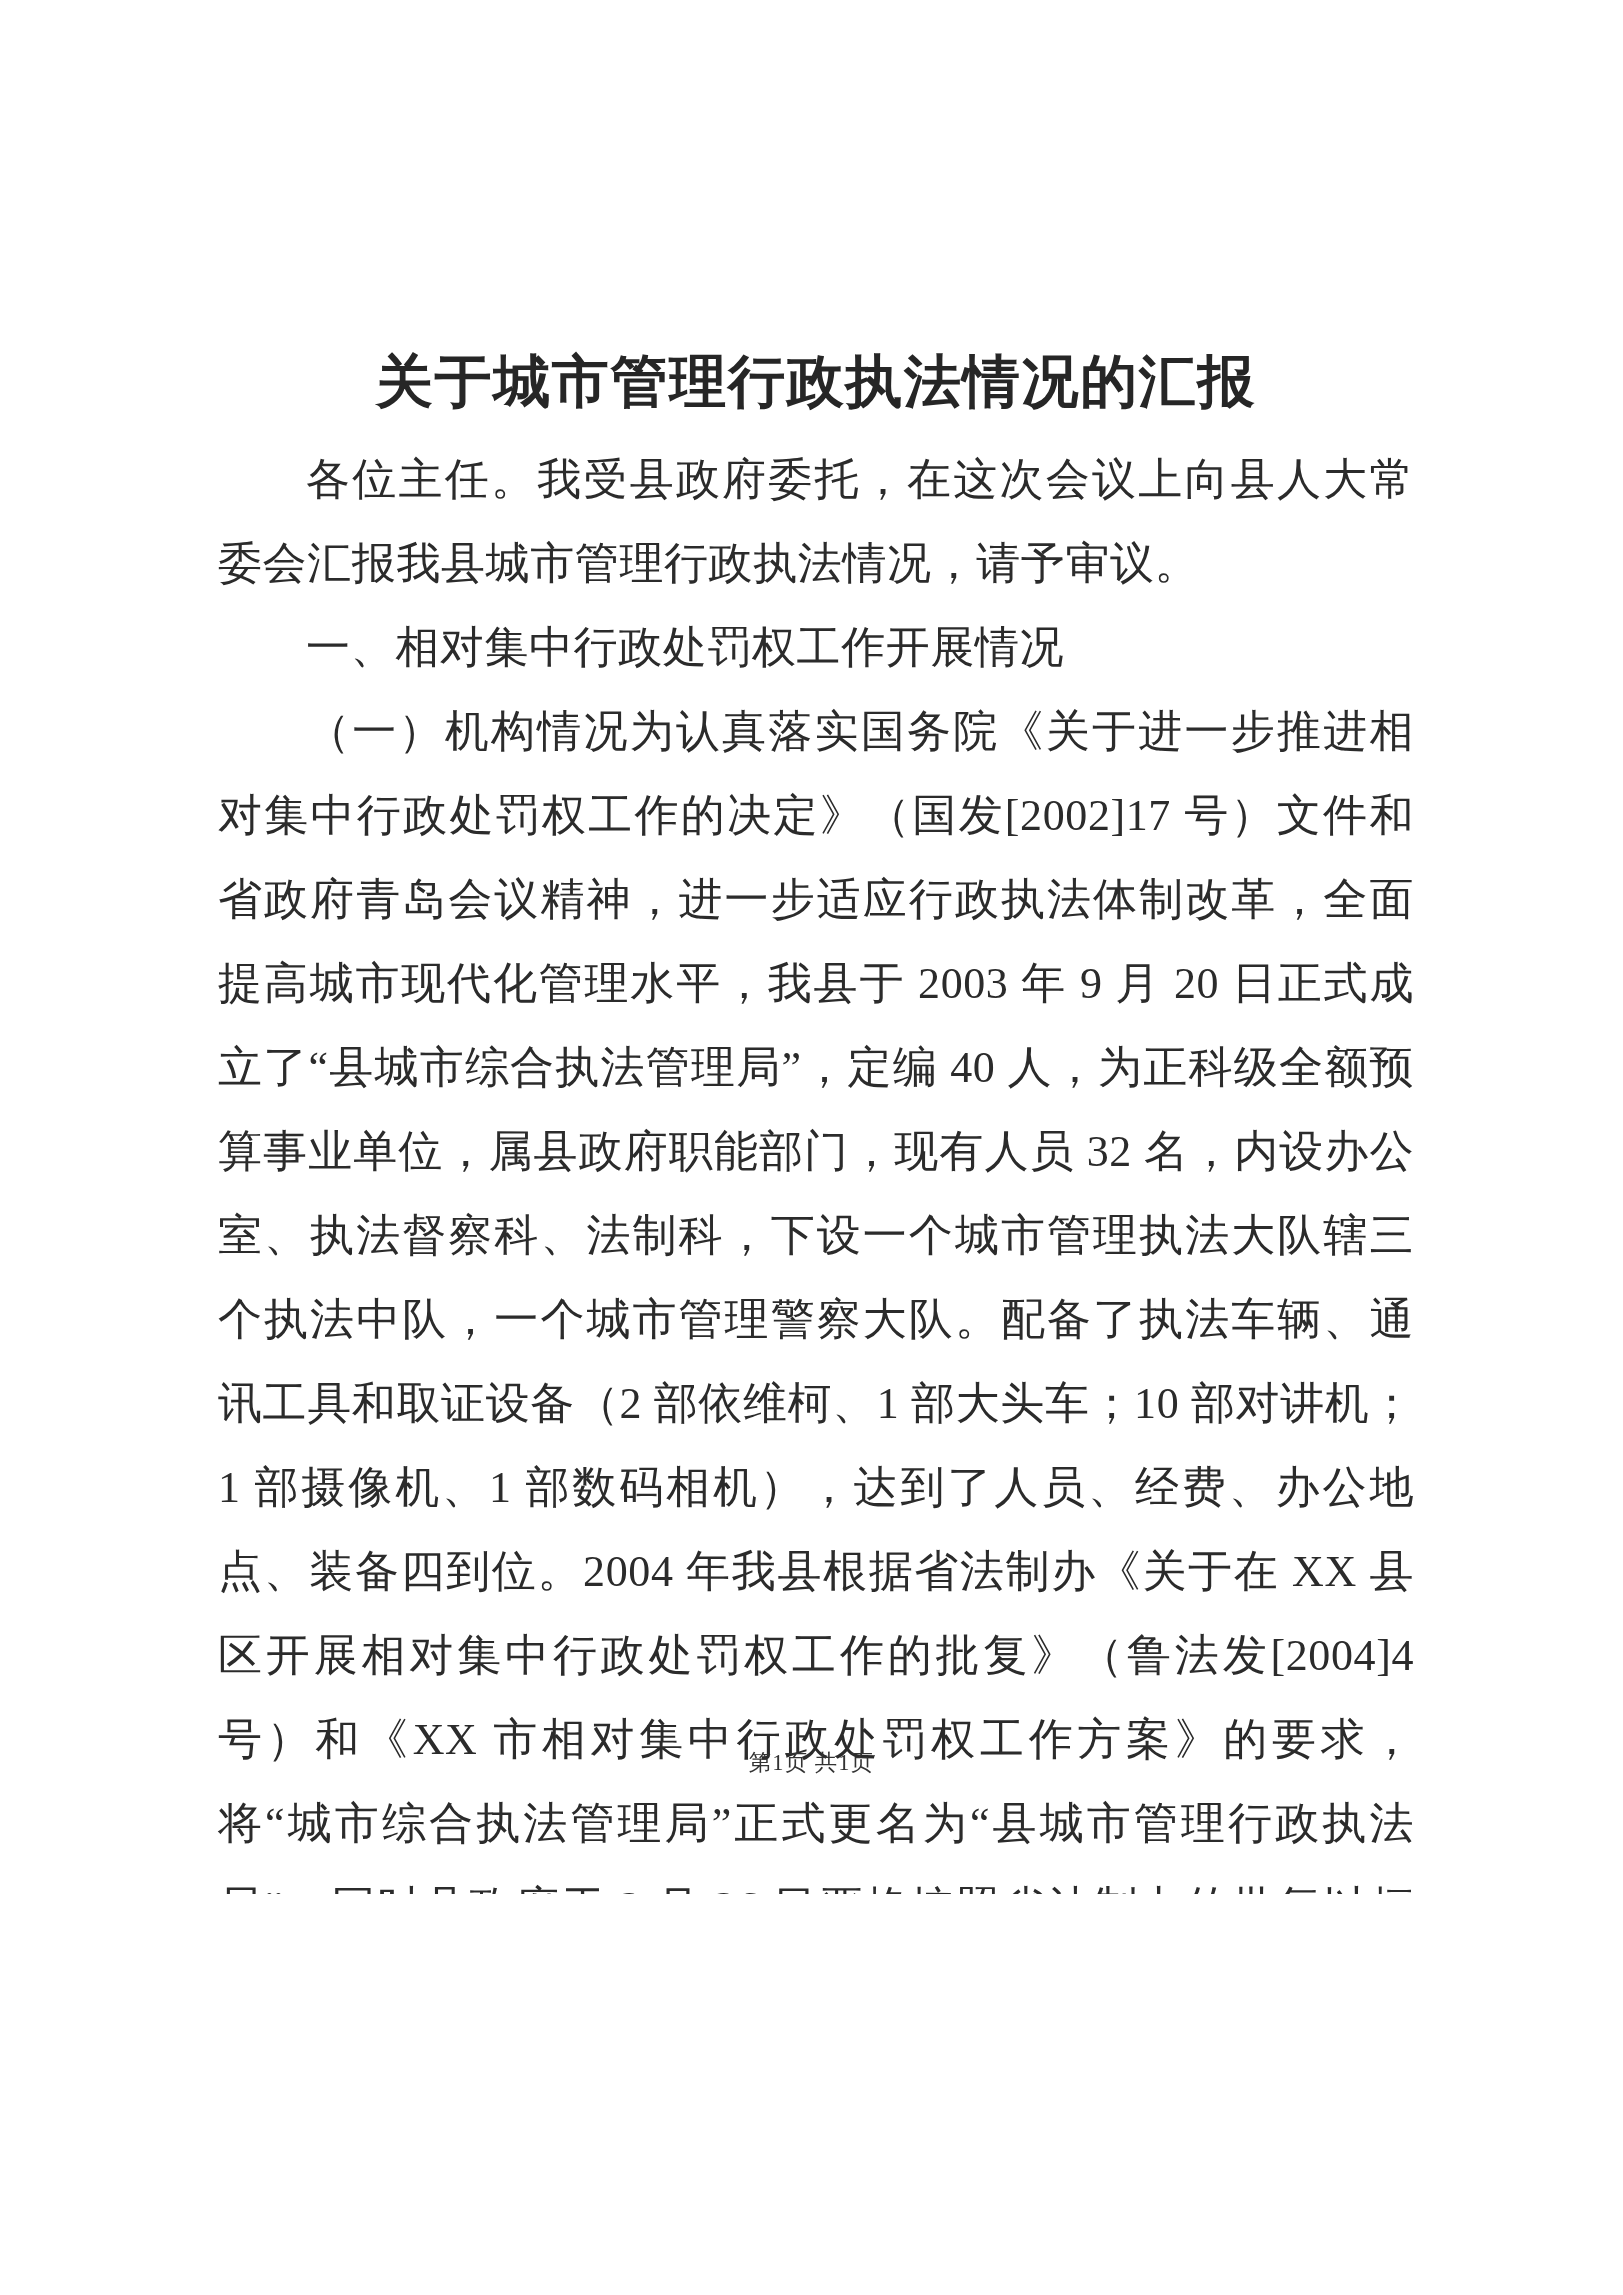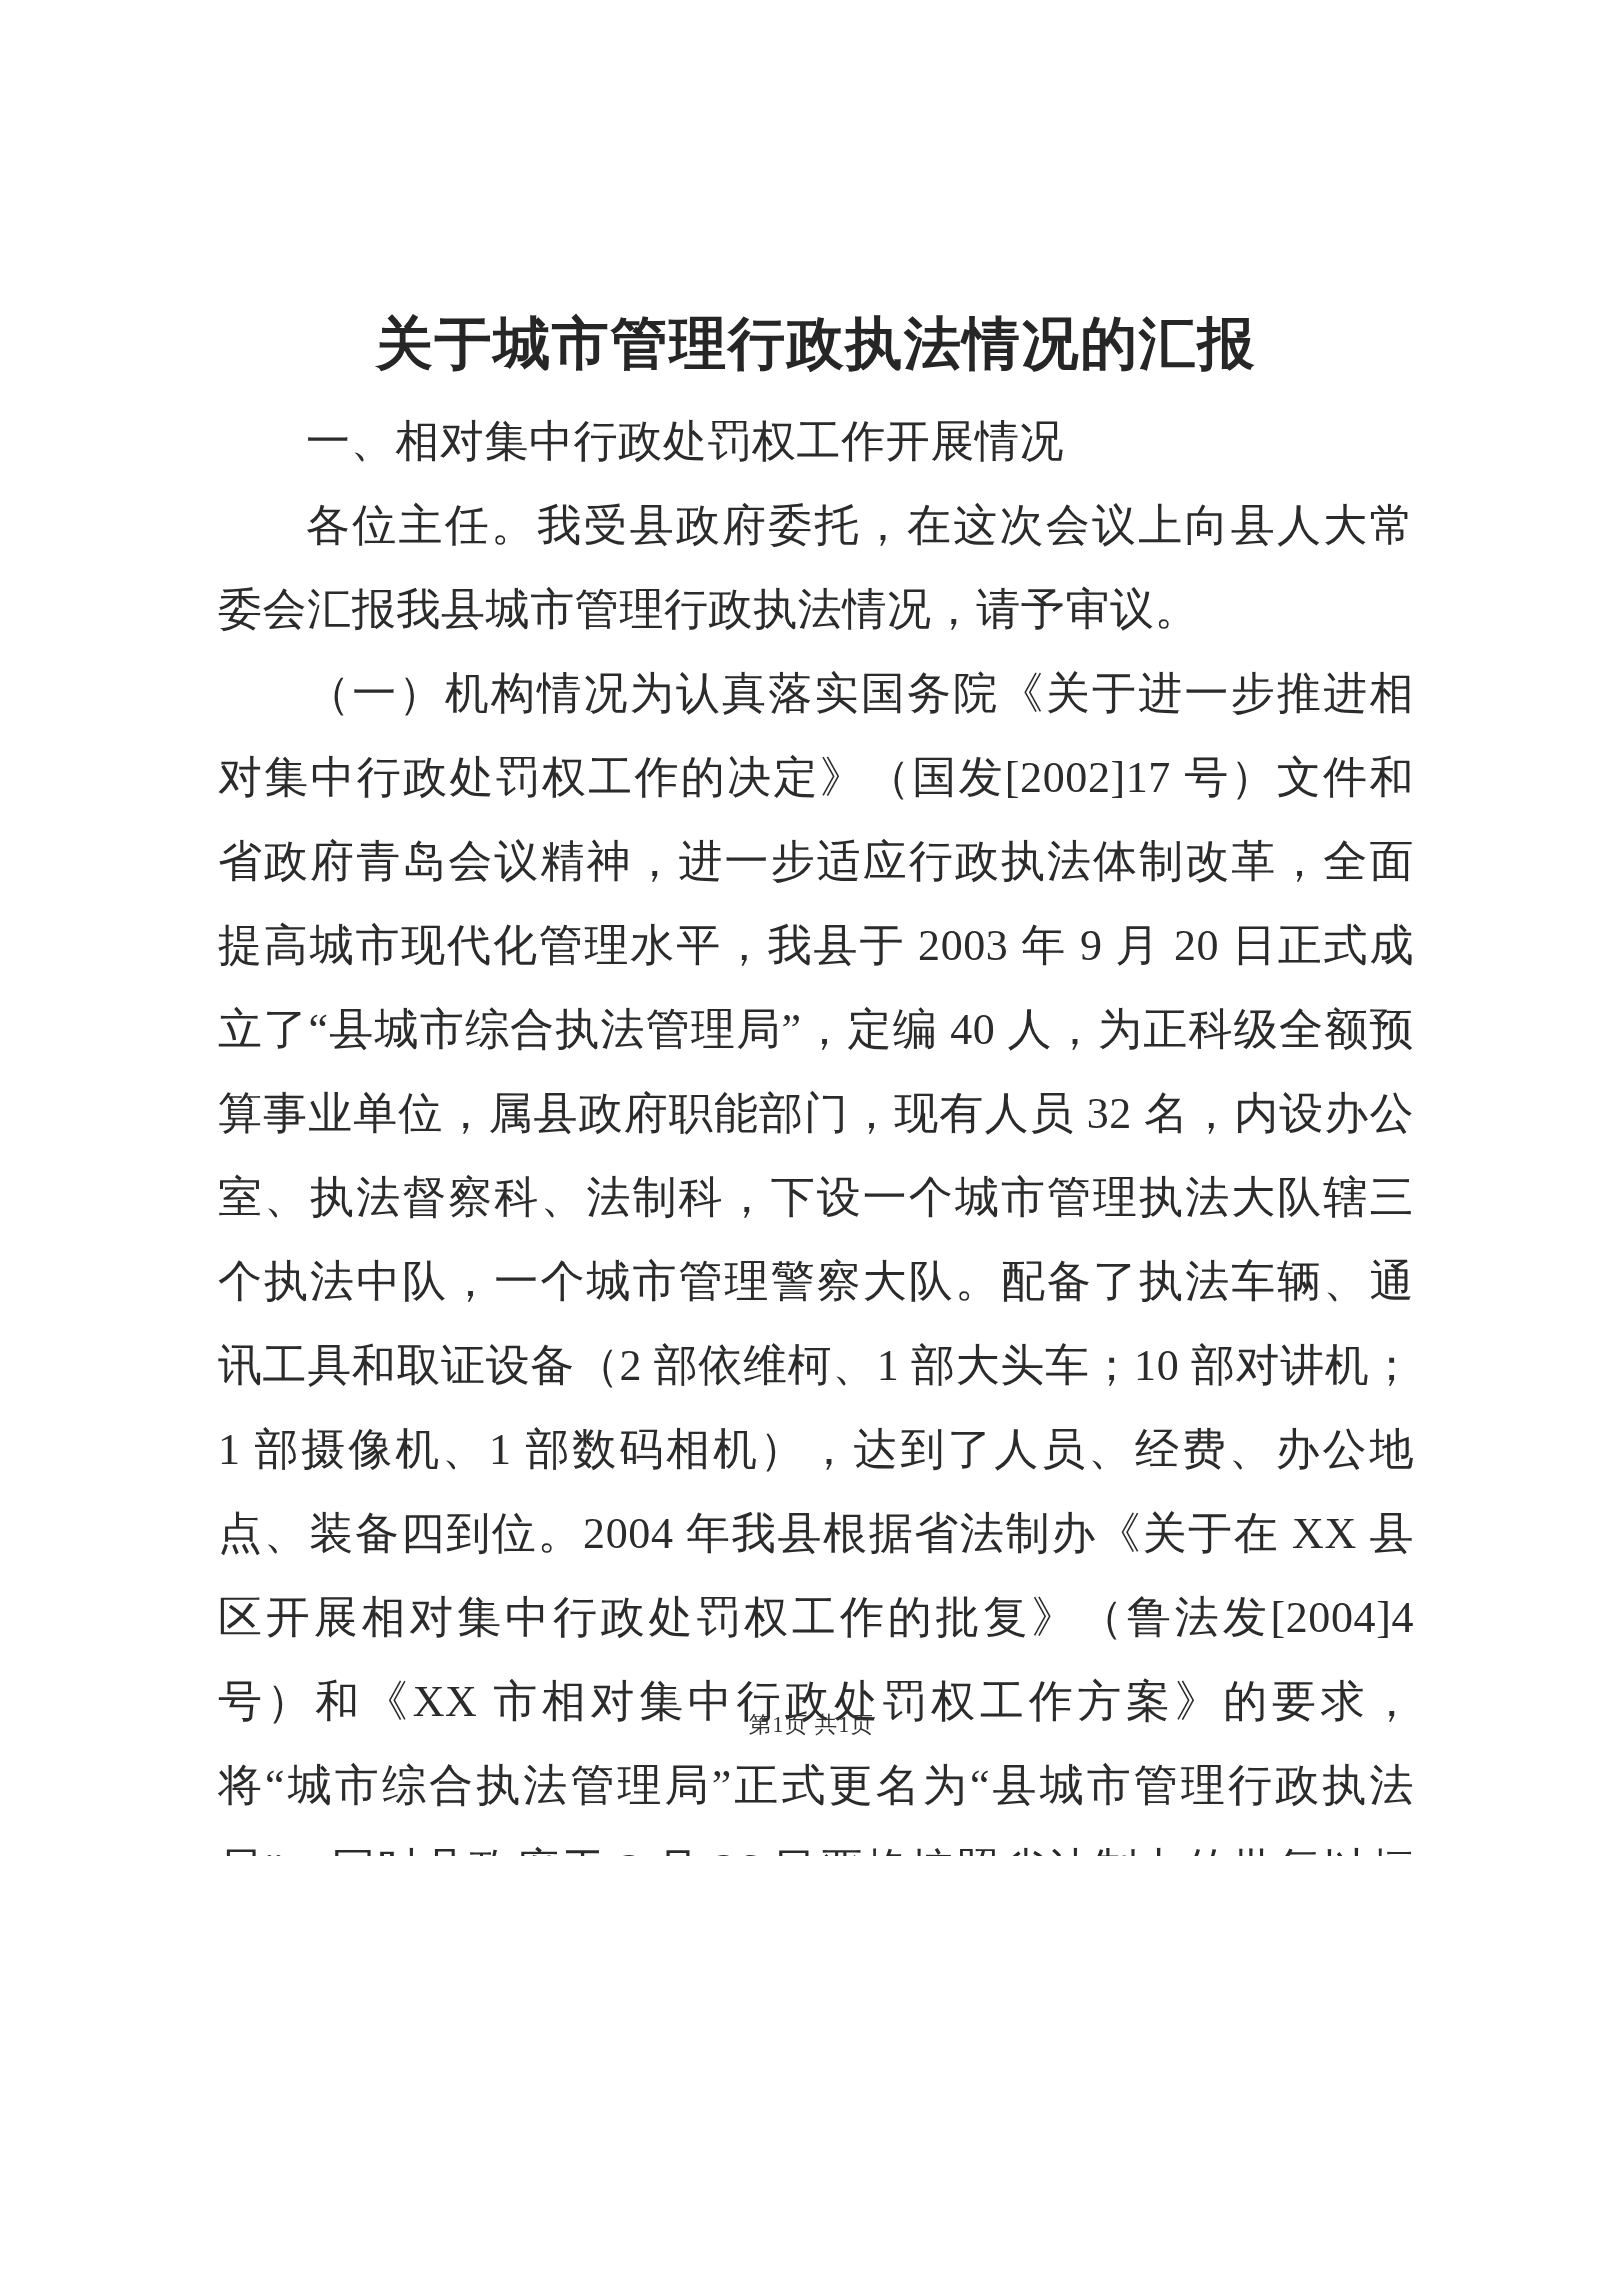--- a/index.html
+++ b/index.html
@@ -10,20 +10,21 @@
   .page {
     position: relative;
     width: 1623px;
     height: 1856px;
     background: #ffffff;
     box-sizing: border-box;
     padding: 306px 209px 0 218px;
     font-family: "Liberation Serif", serif;
     color: #2b2b2b;
     overflow: hidden;
+    margin-top: 38px;
   }
   .doc-title {
     margin: 0 0 17px 0;
     text-align: center;
     font-size: 57px;
     font-weight: bold;
     line-height: 1.35;
     letter-spacing: 1.7px;
     color: #262626;
   }
@@ -50,21 +51,21 @@
   }
 </style>
 </head>
 <body>
 
 <div class="page">
 
   <h1 class="doc-title">关于城市管理行政执法情况的汇报</h1>
 
   <div class="doc-body">
+    <p>各位主任。我受县政府委托，在这次会议上向县人大常委会汇报我县城市管理行政执法情况，请予审议。</p>
     <p>一、相对集中行政处罚权工作开展情况</p>
-    <p>各位主任。我受县政府委托，在这次会议上向县人大常委会汇报我县城市管理行政执法情况，请予审议。</p>
     <p>（一）机构情况为认真落实国务院《关于进一步推进相对集中行政处罚权工作的决定》（国发[2002]17 号）文件和省政府青岛会议精神，进一步适应行政执法体制改革，全面提高城市现代化管理水平，我县于 2003 年 9 月 20 日正式成立了“县城市综合执法管理局”，定编 40 人，为正科级全额预算事业单位，属县政府职能部门，现有人员 32 名，内设办公室、执法督察科、法制科，下设一个城市管理执法大队辖三个执法中队，一个城市管理警察大队。配备了执法车辆、通讯工具和取证设备（2 部依维柯、1 部大头车；10 部对讲机；1 部摄像机、1 部数码相机），达到了人员、经费、办公地点、装备四到位。2004 年我县根据省法制办《关于在 XX 县区开展相对集中行政处罚权工作的批复》（鲁法发[2004]4 号）和《XX 市相对集中行政处罚权工作方案》的要求，将“城市综合执法管理局”正式更名为“县城市管理行政执法局”。同时县政府于 2 月 26 日严格按照省法制办的批复以桓政发（2004）49 号文件印发了《县城市管理相对集中行政处罚权试行办法》，对有关部门的相关执法职能进行了剥离移交，从而确保了我县相对集中行政处罚权工作于 3 月 1 日正式启动,这标志</p>
   </div>
 
   <div class="page-footer">第1页 共1页</div>
 
 </div>
 
 
 </body></html>

